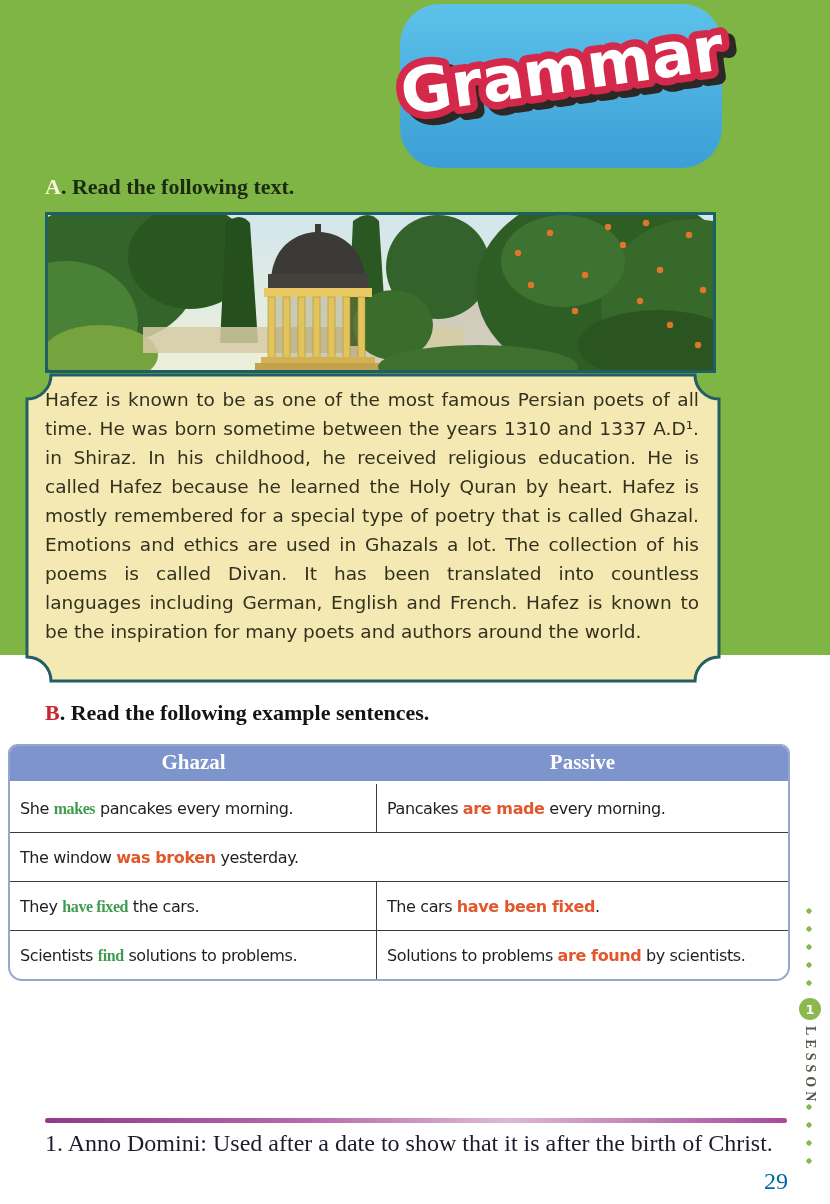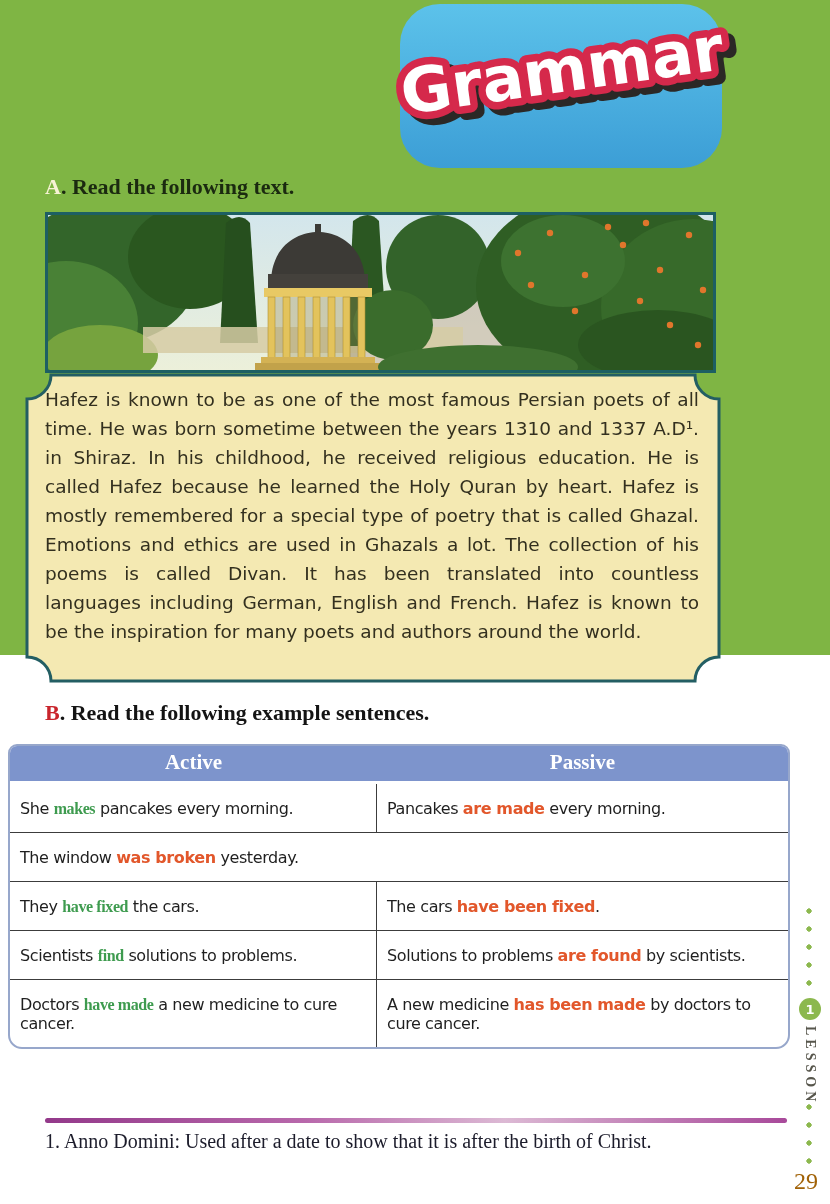--- a/index.html
+++ b/index.html
@@ -47,34 +47,34 @@
       padding:15px 8px 14px 10px;box-sizing:border-box;display:flex;flex-wrap:wrap;align-content:center;}
   .td.active{width:367px;border-right:1.5px solid #3c3c3c;}
   .td.passive{width:411px;}
   .td span{white-space:pre-wrap;}
   .v-g{color:#3e9b4f;font-weight:bold;font-family:Liberation Serif, serif;}
   .v-o{color:#e2572b;font-weight:bold;}
 
   
   .foot-line{position:absolute;left:45px;top:1118px;width:742px;height:5px;border-radius:3px;
              background:linear-gradient(90deg,#93398a,#b868ab 35%,#dcb9d4 62%,#a8499a);}
-  .footnote{position:absolute;left:45px;top:1130px;font-size:20px;color:#1c1c2b;}
+  .footnote{position:absolute;left:45px;top:1130px;font-size:24px;color:#1c1c2b;}
 
   
   .dots{position:absolute;left:806px;width:6px;
         background-image:radial-gradient(circle at 3px 9px,#8cb84e 2.4px,rgba(0,0,0,0) 2.9px);
         background-size:6px 18px;background-repeat:repeat-y;}
   .dots-top{top:902px;height:94px;}
   .dots-bottom{top:1098px;height:70px;}
   .lesson-badge{position:absolute;left:799px;top:998px;width:22px;height:22px;border-radius:50%;
                 background:#8cb84e;color:#ffffff;font-family:"DejaVu Sans",sans-serif;
                 font-size:13px;font-weight:bold;display:flex;align-items:center;justify-content:center;}
   .lesson-label{position:absolute;left:802px;top:1026px;writing-mode:vertical-rl;text-orientation:sideways;
                 font-size:14px;font-weight:bold;letter-spacing:4px;color:#57564c;}
-  .page-number{position:absolute;left:794px;top:1168px;font-size:24px;color:#a16207;}
+  .page-number{position:absolute;left:764px;top:1168px;font-size:24px;color:#0369a1;}
 </style>
 </head>
 <body>
 
 <div class="page">
 
   <div class="green-band"></div>
   <div class="blue-box"></div>
   <svg class="grammar-svg" width="380" height="160">
     <g transform="rotate(-8 190 80)">
@@ -158,21 +158,21 @@
     </svg>
     <p class="passage">Hafez is known to be as one of the most famous Persian poets of all time. He was born sometime between the years 1310 and 1337 A.D¹. in Shiraz. In his childhood, he received religious education. He is called Hafez because he learned the Holy Quran by heart. Hafez is mostly remembered for a special type of poetry that is called Ghazal. Emotions and ethics are used in Ghazals a lot. The collection of his poems is called Divan. It has been translated into countless languages including German, English and French. Hafez is known to be the inspiration for many poets and authors around the world.</p>
   </div>
 
   <div class="sec-head sec-b">
     <span class="letter">B</span><span>. Read the following example sentences.</span>
   </div>
 
   <div class="apt">
     <div class="thead">
-      <div class="th c1">Active</div>
+      <div class="th c1">Ghazal</div>
       <div class="th c2">Passive</div>
     </div>
     <div class="tbody" id="tbody">
         <div class="tr">
           <div class="td active">
             <span><span>She </span><span class="v-g">makes</span><span> pancakes every morning.</span></span>
           </div>
           <div class="td passive">
             <span><span>Pancakes </span><span class="v-o">are made</span><span> every morning.</span></span>
           </div>
@@ -189,28 +189,20 @@
           <div class="td passive">
             <span><span>The cars </span><span class="v-o">have been fixed</span><span>.</span></span>
           </div>
         </div>
         <div class="tr">
           <div class="td active">
             <span><span>Scientists </span><span class="v-g">find</span><span> solutions to problems.</span></span>
           </div>
           <div class="td passive">
             <span><span>Solutions to problems </span><span class="v-o">are found</span><span> by scientists.</span></span>
-          </div>
-        </div>
-        <div class="tr">
-          <div class="td active">
-            <span><span>Doctors </span><span class="v-g">have made</span><span> a new medicine to cure cancer.</span></span>
-          </div>
-          <div class="td passive">
-            <span><span>A new medicine </span><span class="v-o">has been made</span><span> by doctors to cure cancer.</span></span>
           </div>
         </div>
       </div>
   </div>
 
   <div class="foot-line"></div>
   <div class="footnote">1. Anno Domini: Used after a date to show that it is after the birth of Christ.</div>
 
   <div class="dots dots-top"></div>
   <div class="lesson-badge">1</div>

